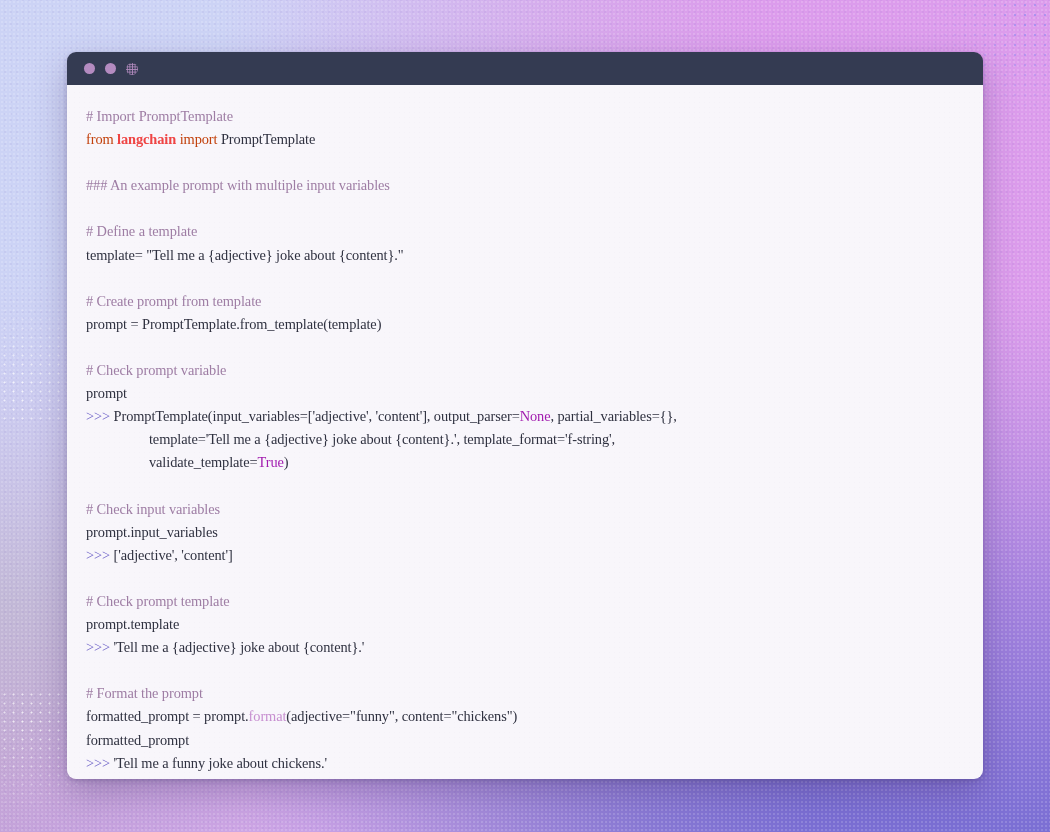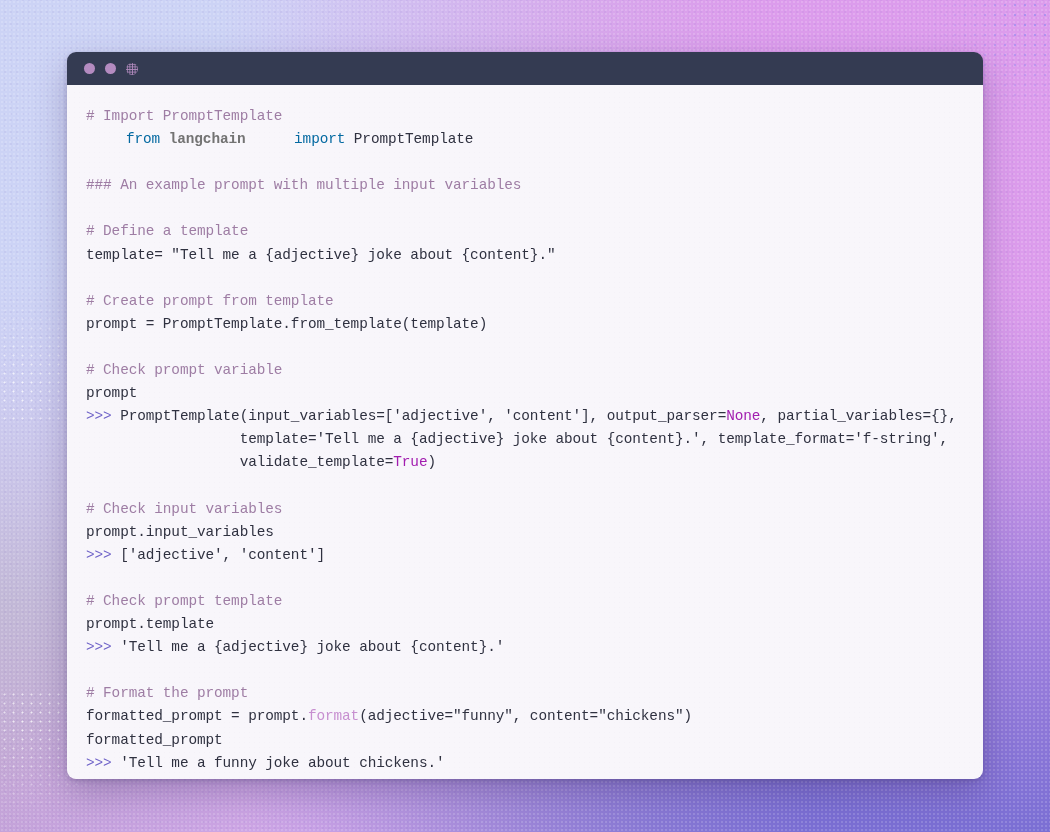--- a/index.html
+++ b/index.html
@@ -108,41 +108,41 @@
     inset: 0;
     pointer-events: none;
     opacity: .5;
     background-image: radial-gradient(rgba(170,150,205,.10) 0.6px, transparent 0.7px);
     background-size: 5px 5px;
   }
 
   pre.code {
     margin: 0;
     padding: 0 34px 0 19px;
-    font-family: Liberation Mono, monospace;
+    font-family: Liberation Serif, serif;
     font-size: 14.4px;
     line-height: 23.1px;
     color: #2f3140;
     white-space: pre;
     letter-spacing: -0.1px;
     position: relative;
     z-index: 1;
   }
   .line { display: block; min-height: 23.1px; }
 
   .cm    { color: #9e7da4; }   
   .kw    { color: #c78fd0; }   
-  .bi    { color: #737373; font-weight: 700; }  
+  .bi    { color: #ef4444; font-weight: 700; }  
   .fn    { color: #c78fd0; text-align: center; }   
   .const { color: #6f63c8; }   
   .out   { color: #6f63c8; }   
 </style>
 <style>
   pre.code { color:#2f3140; }
-  .cm{color:#9e7da4;} .kw{color:#0369a1;margin-left:40px;}
+  .cm{color:#9e7da4;} .kw{color:#c2410c;}
   .fn{color:#c78fd0;} .const{color:#a21caf;}
   .out{color:#6f63c8;}
 </style></head>
 <body>
 
 <div class="backdrop"></div>
 <div class="backdrop-grain"></div>
 <div class="sparkle-tl"></div>
 <div class="sparkle-bl"></div>
 <div class="sparkle-tr"></div>

